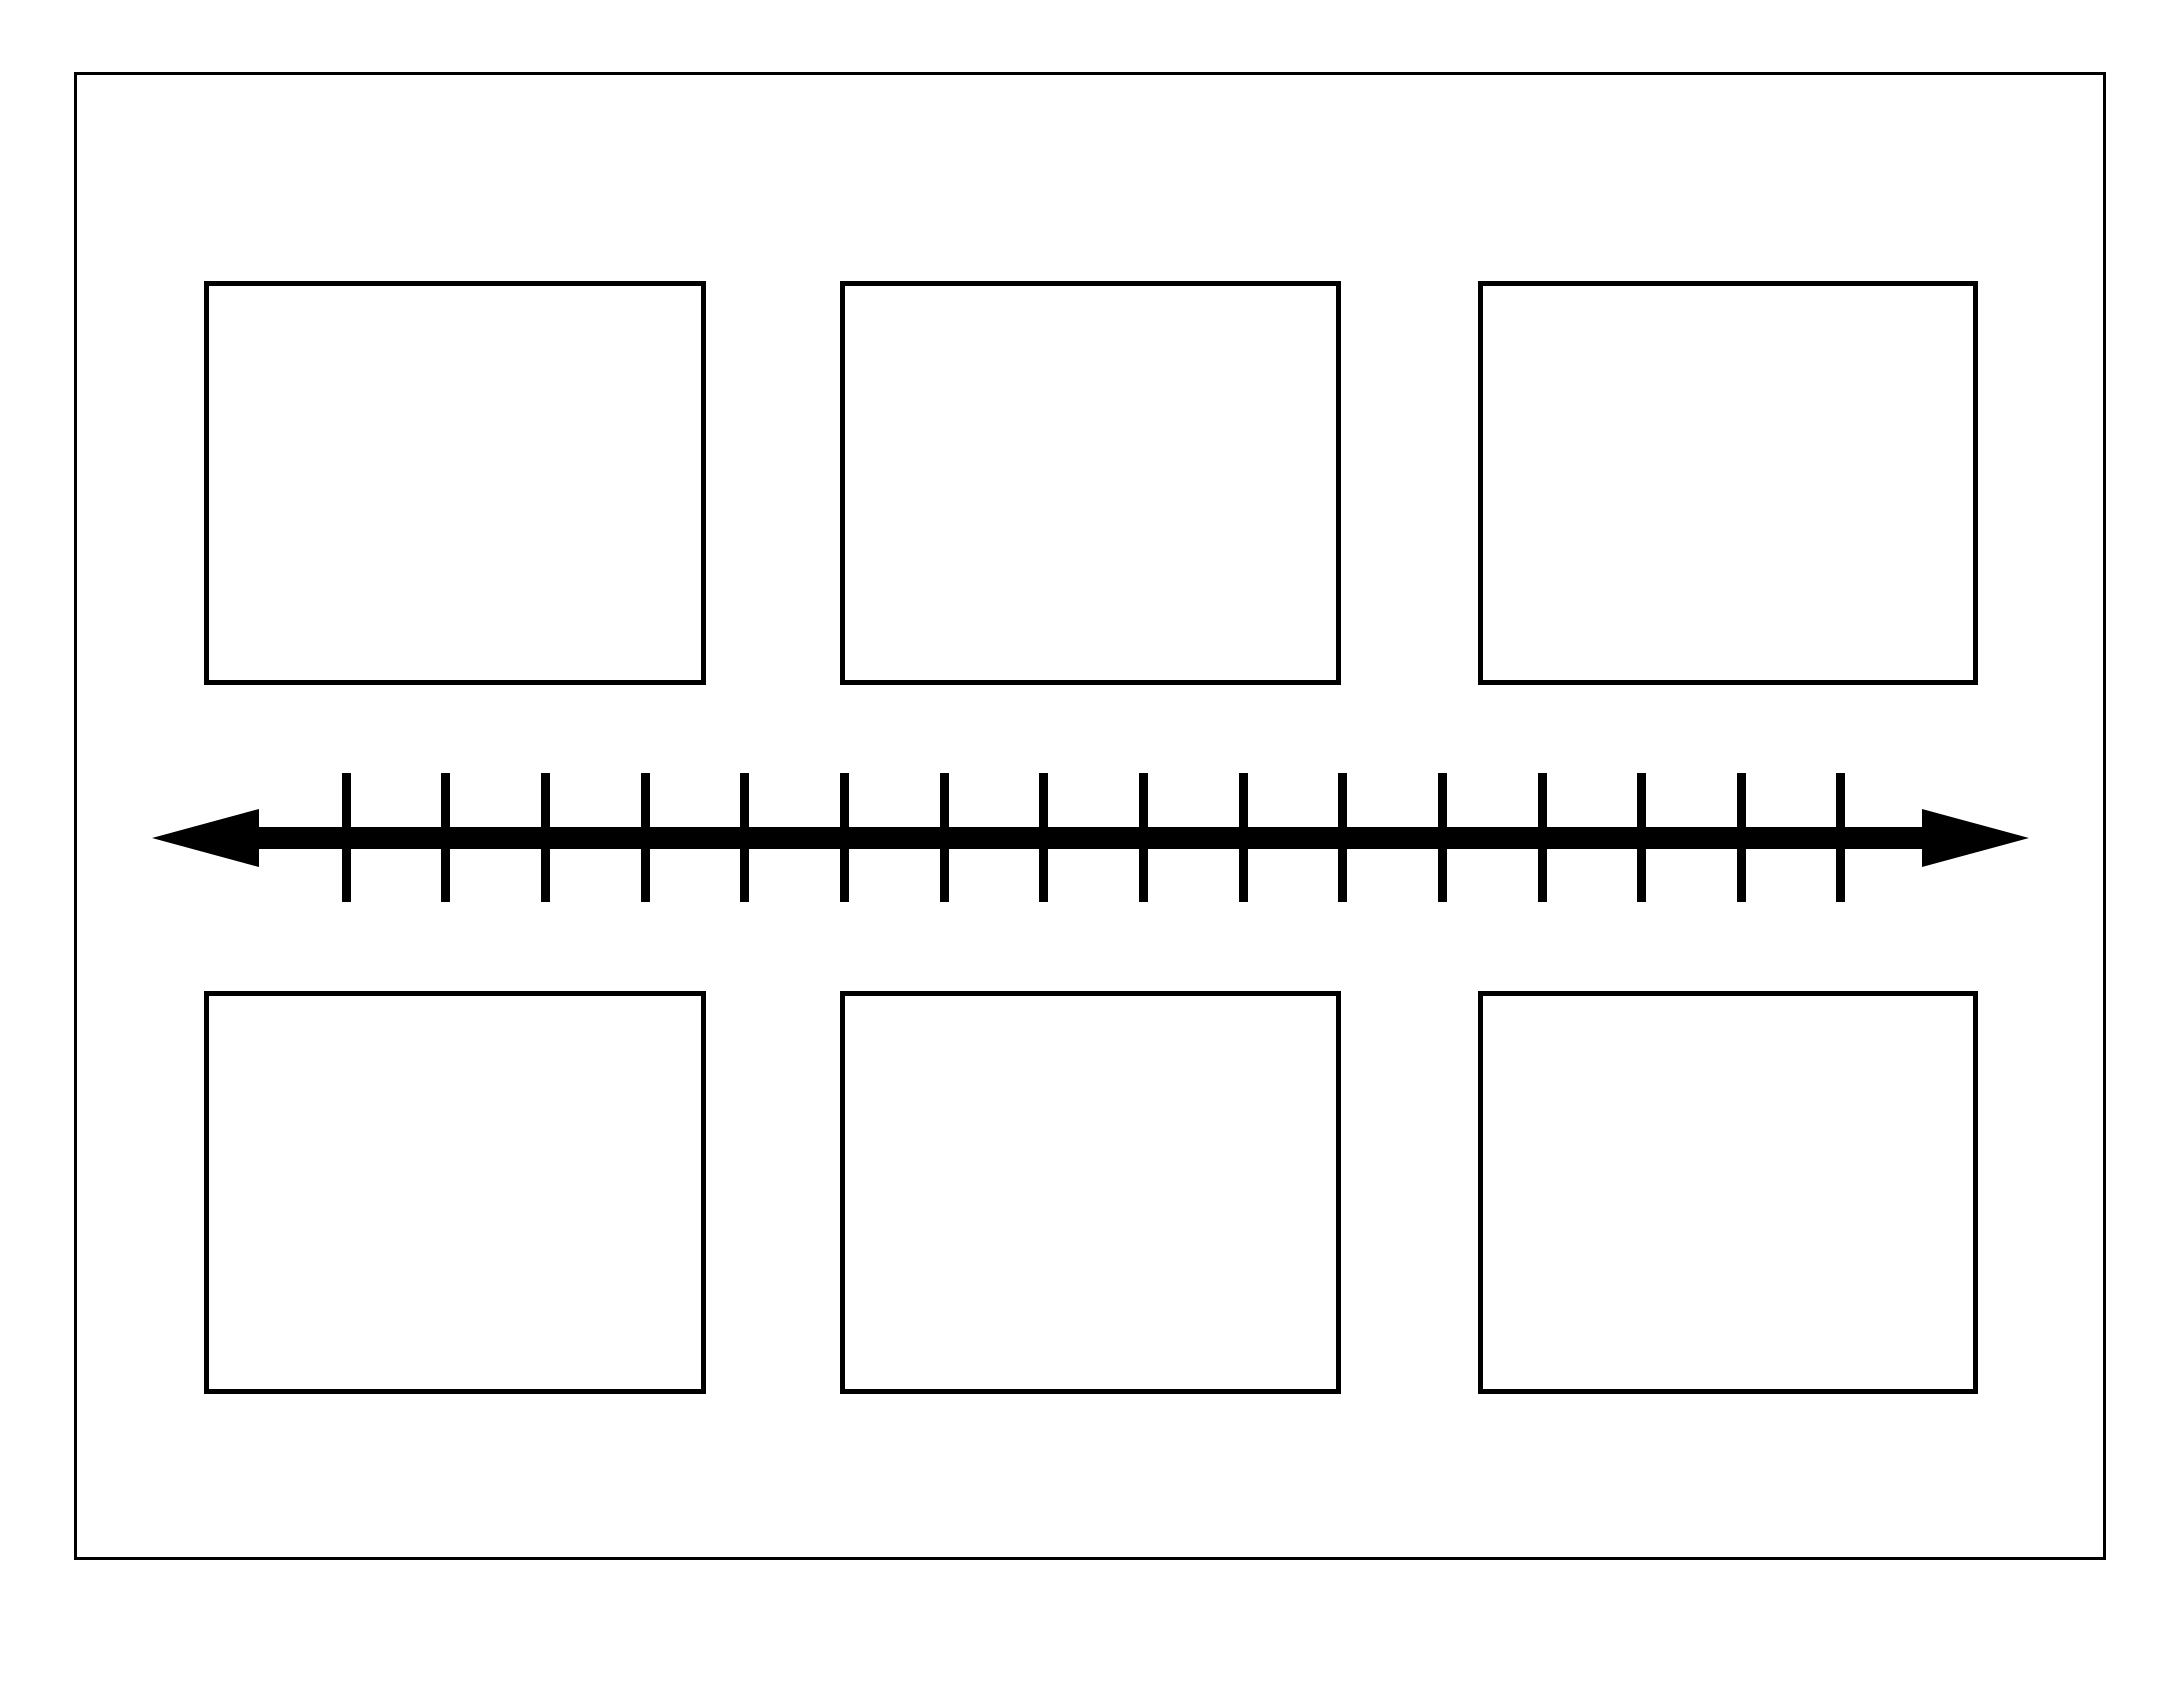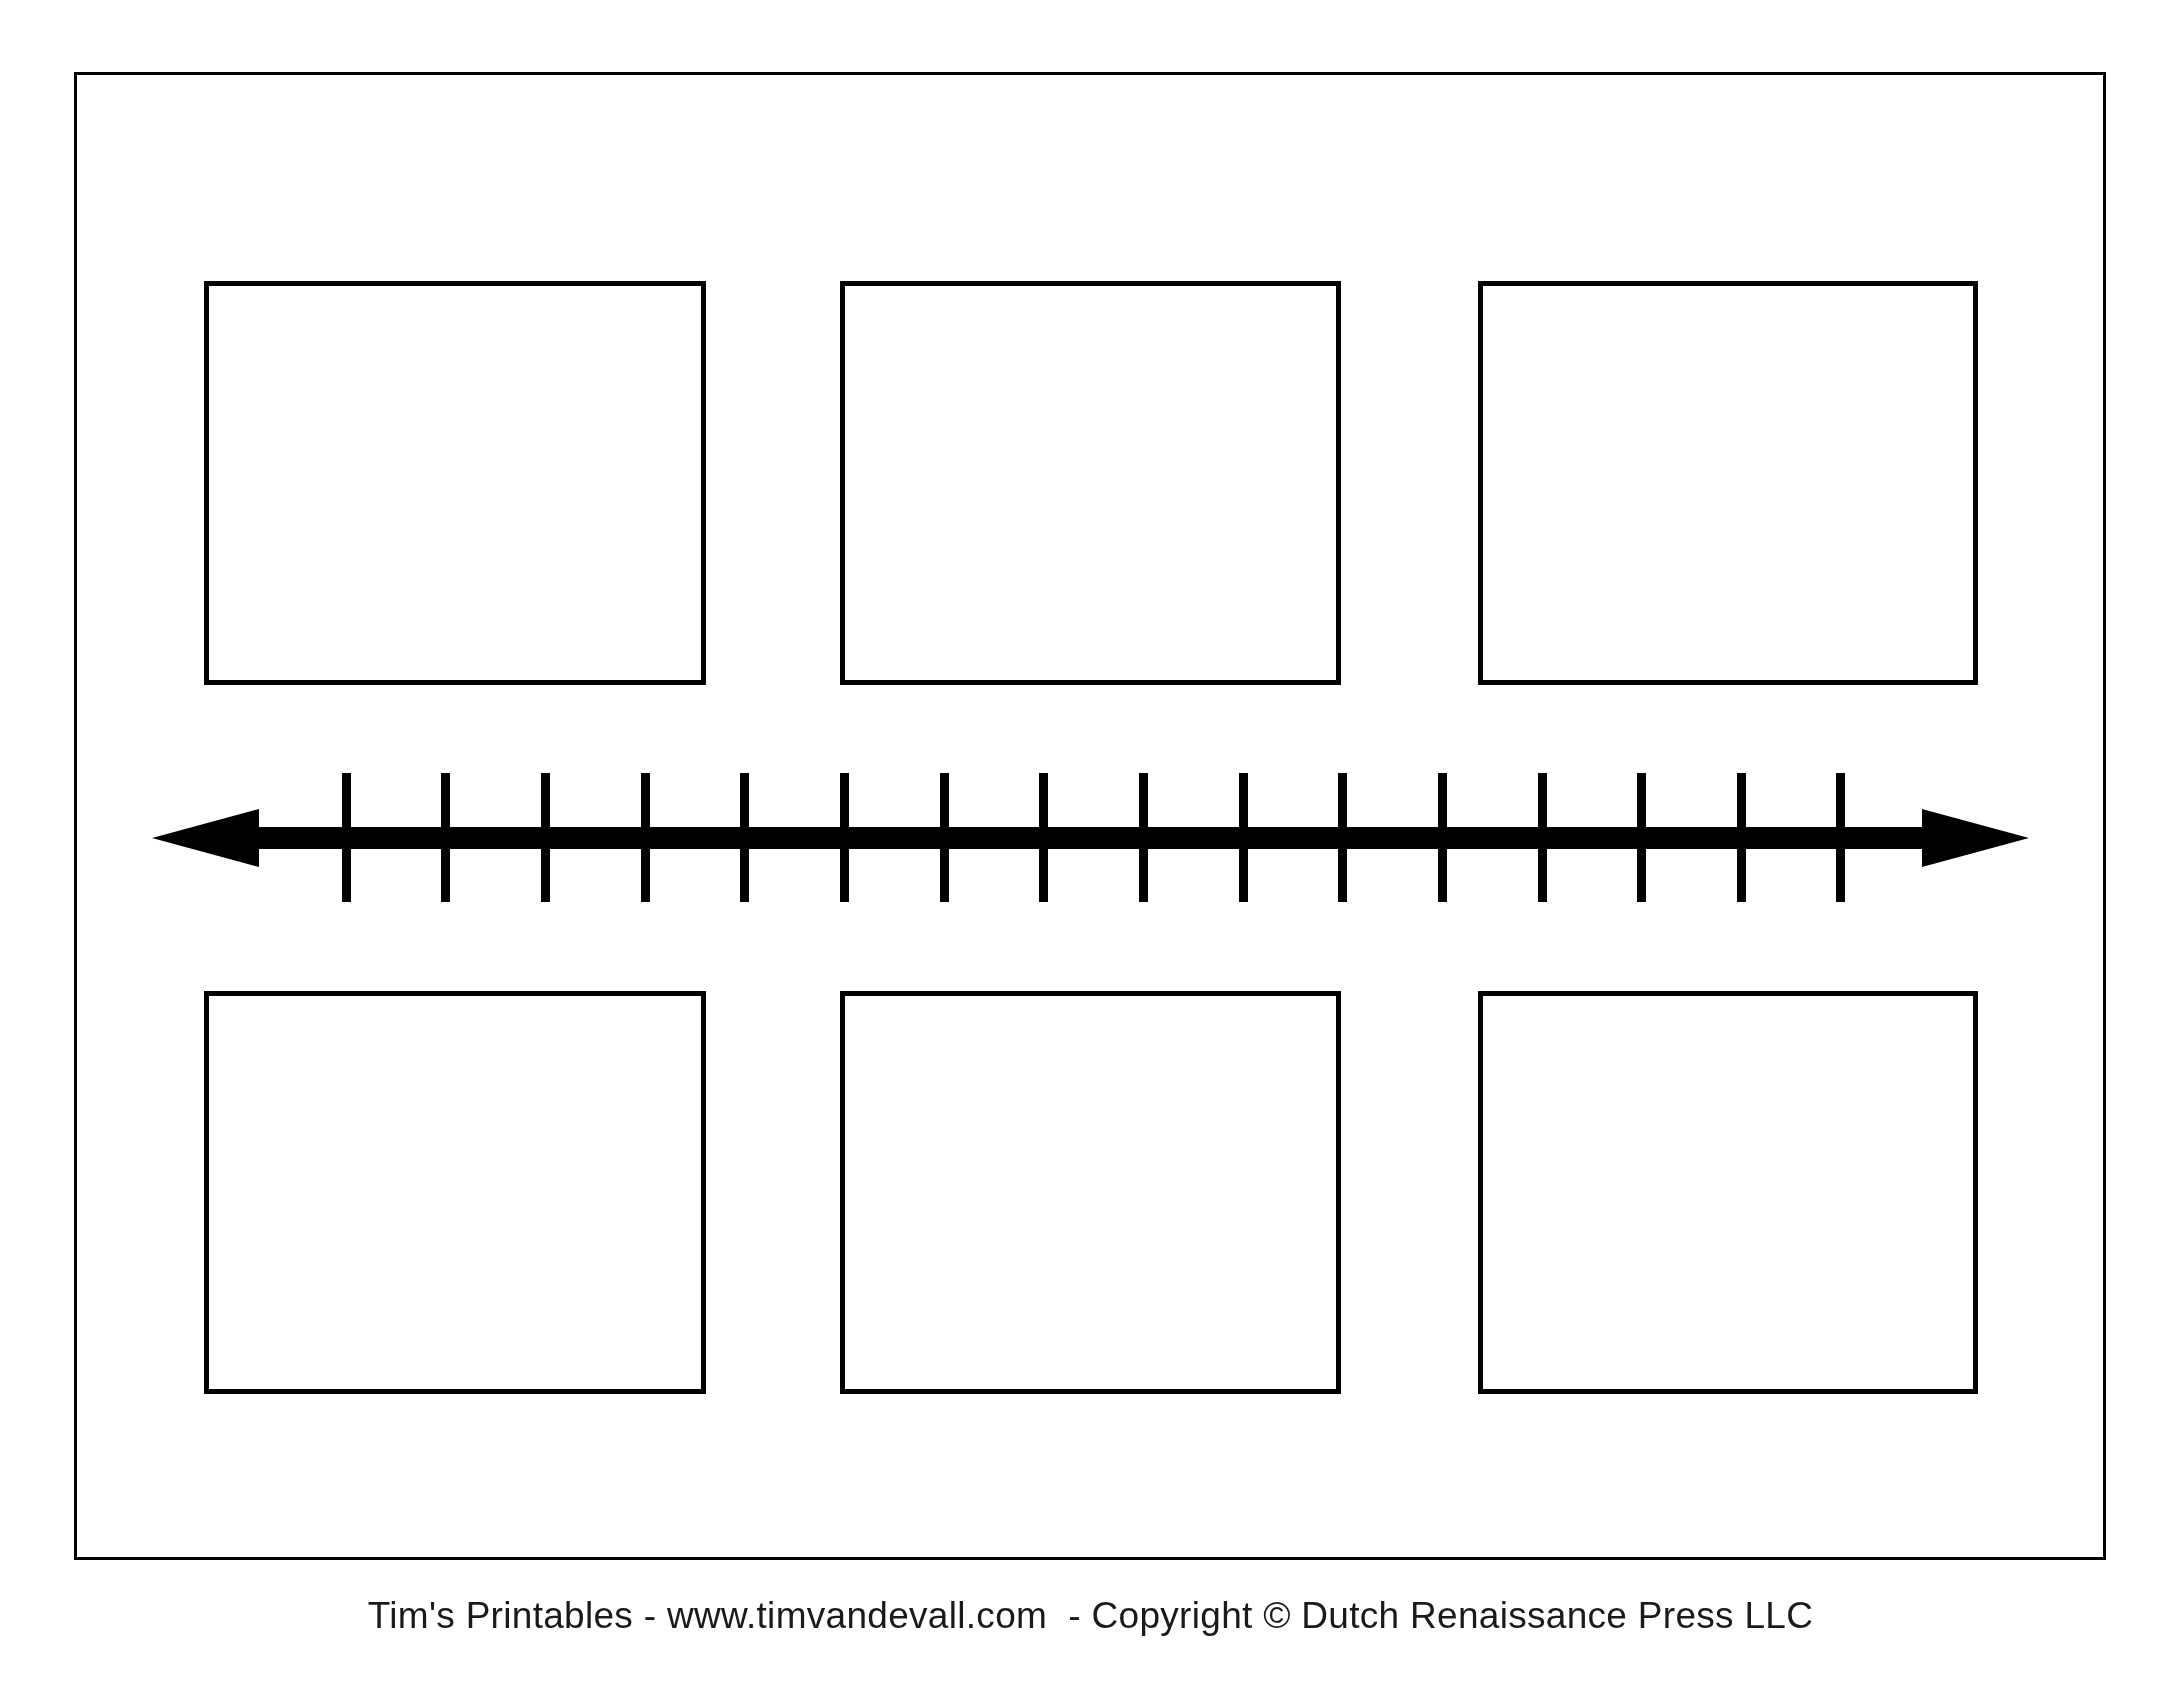--- a/index.html
+++ b/index.html
@@ -146,16 +146,15 @@
         <div class="tick" style="left: 1637px;"></div>
         <div class="tick" style="left: 1737px;"></div>
         <div class="tick" style="left: 1836px;"></div>
       </div>
   </div>
 
   <div class="answer-box row-bottom col-1"></div>
   <div class="answer-box row-bottom col-2"></div>
   <div class="answer-box row-bottom col-3"></div>
 
-  <div id="footer-credit">Tim's Printables - www.timvandevall.com  - Copyright © Dutch Renaissance Press LLC</div>
 
 </div>
 
 
 </body></html>

